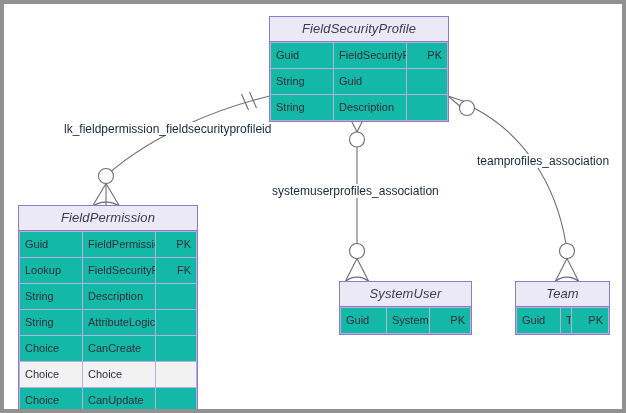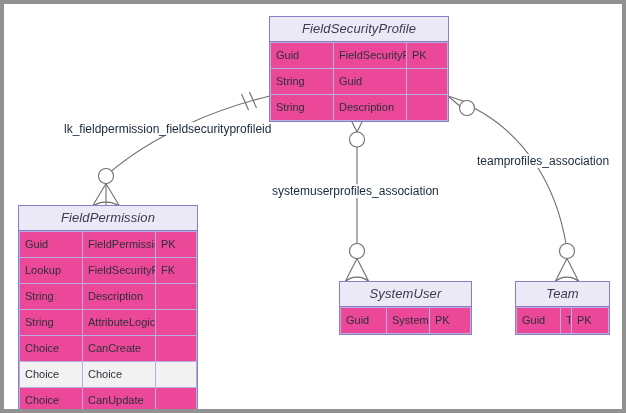--- a/index.html
+++ b/index.html
@@ -51,27 +51,27 @@
     table-layout: fixed;
   }
   table.attrs td {
     border: 1px solid #b9aee0;
     font-size: 11px;
     color: #2f2f3a;
     padding: 3px 5px 4px 5px;
     height: 18px;
     white-space: nowrap;
     overflow: hidden;
-    background: #ec4899;
+    background: #14b8a6;
   }
   table.attrs tr.row-highlight td {
     background: #f2f2f2;
   }
   td.c-type { width: 52px; }
-  td.c-key  { width: 30px; text-align: left; }
+  td.c-key  { width: 30px; text-align: right; }
   .edge-label {
     position: absolute;
     font-size: 12px;
     color: #19283a;
     background: rgba(255,255,255,0.88);
     white-space: nowrap;
     padding: 0 2px;
     line-height: 14px;
   }
 </style>

